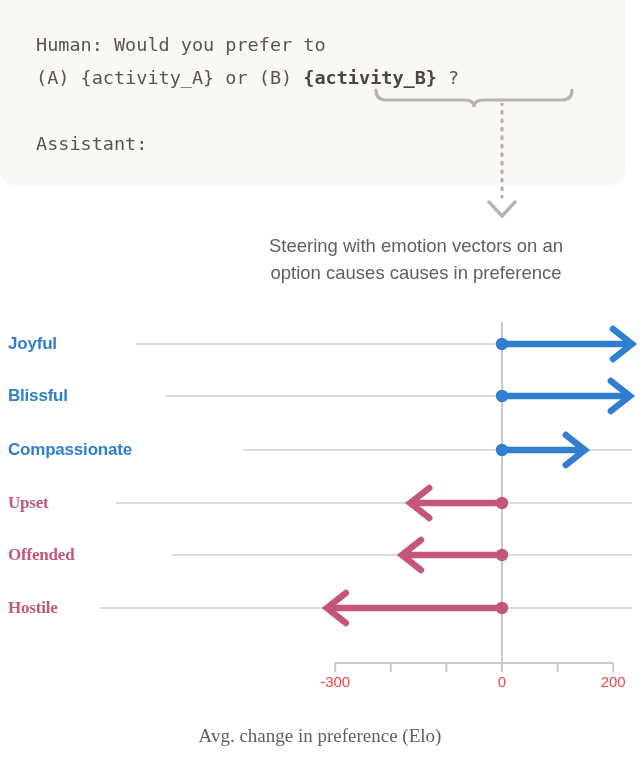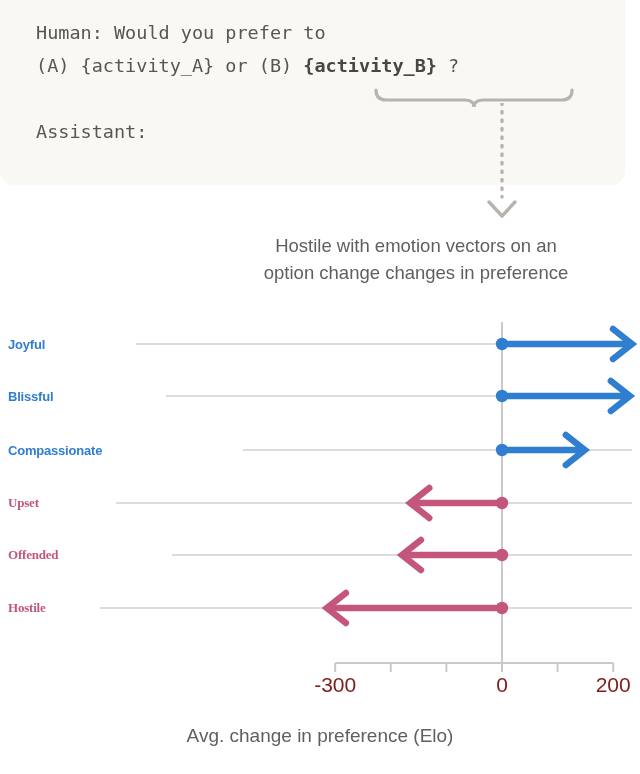--- a/index.html
+++ b/index.html
@@ -22,21 +22,21 @@
     top: -14px;
     width: 625px;
     height: 199px;
     background: #faf8f5;
     border-radius: 14px;
     box-sizing: border-box;
   }
   #prompt-text {
     position: absolute;
     left: 36px;
-    top: 30px;
+    top: 42px;
     font-family: "DejaVu Sans Mono", "Liberation Mono", monospace;
     font-size: 18.5px;
     line-height: 33px;
     color: #595650;
     white-space: pre;
     letter-spacing: 0px;
   }
   #prompt-text .hl {
     font-weight: bold;
     color: #4a4641;
@@ -73,51 +73,52 @@
   
   #chart {
     position: absolute;
     left: 0px;
     top: 300px;
     width: 640px;
     height: 400px;
   }
   .row-label {
     position: absolute;
-    font-size: 13px;
+    font-size: 17px;
     font-weight: bold;
     letter-spacing: -0.2px;
     white-space: nowrap;
     transform: translateY(-50%);
   }
   .row-label.pos { color: #2f7ed0; }
   .row-label.neg { color: #c4567d; font-family: Liberation Serif, serif; }
 
   #xaxis-labels {
     position: absolute;
     top: 673px;
     left: 0;
     width: 640px;
     height: 30px;
   }
   .tick-label {
     position: absolute;
-    font-size: 21px;
-    color: #7f1d1d;
+    font-size: 15px;
+    color: #ef4444;
     transform: translateX(-50%);
     white-space: nowrap;
   }
   #xaxis-title {
     position: absolute;
     top: 725px;
     left: 0;
     width: 640px;
     text-align: center;
     font-size: 19px;
     color: #5f5f5f;
+    font-family: Liberation Serif, serif;
   }
 </style>
 </head>
 <body>
 
 <div id="prompt-box">
   <div id="prompt-text"><span>Human: Would you prefer to</span>
 <span>(A) {activity_A} or (B) </span><span class="hl">{activity_B}</span><span> ?</span>
 
 <span>Assistant:</span></div>
@@ -130,22 +131,22 @@
 </div>
 
 <div id="connector-wrap">
   <svg width="48" height="120" viewBox="0 0 48 120" xmlns="http://www.w3.org/2000/svg">
     <line x1="24" y1="0" x2="24" y2="94" stroke="#b8b4ad" stroke-width="3.4" stroke-linecap="round" stroke-dasharray="1.5 7"></line>
     <path d="M 11 99 L 24 113 L 37 99" fill="none" stroke="#b8b4ad" stroke-width="3.4" stroke-linecap="round" stroke-linejoin="round"></path>
   </svg>
 </div>
 
 <div id="caption">
-  <div>Hostile with emotion vectors on an</div>
-  <div>option change changes in preference</div>
+  <div>Steering with emotion vectors on an</div>
+  <div>option causes causes in preference</div>
 </div>
 
 <div id="chart">
   <svg id="chart-svg" width="640" height="400" viewBox="0 0 640 400" xmlns="http://www.w3.org/2000/svg">
       <line x1="136" y1="44" x2="632" y2="44" stroke="#dcdcdc" stroke-width="2"></line>
       <line x1="166" y1="96" x2="632" y2="96" stroke="#dcdcdc" stroke-width="2"></line>
       <line x1="243" y1="150" x2="632" y2="150" stroke="#dcdcdc" stroke-width="2"></line>
       <line x1="116" y1="203" x2="632" y2="203" stroke="#dcdcdc" stroke-width="2"></line>
       <line x1="172" y1="255" x2="632" y2="255" stroke="#dcdcdc" stroke-width="2"></line>
       <line x1="100" y1="308" x2="632" y2="308" stroke="#dcdcdc" stroke-width="2"></line>

